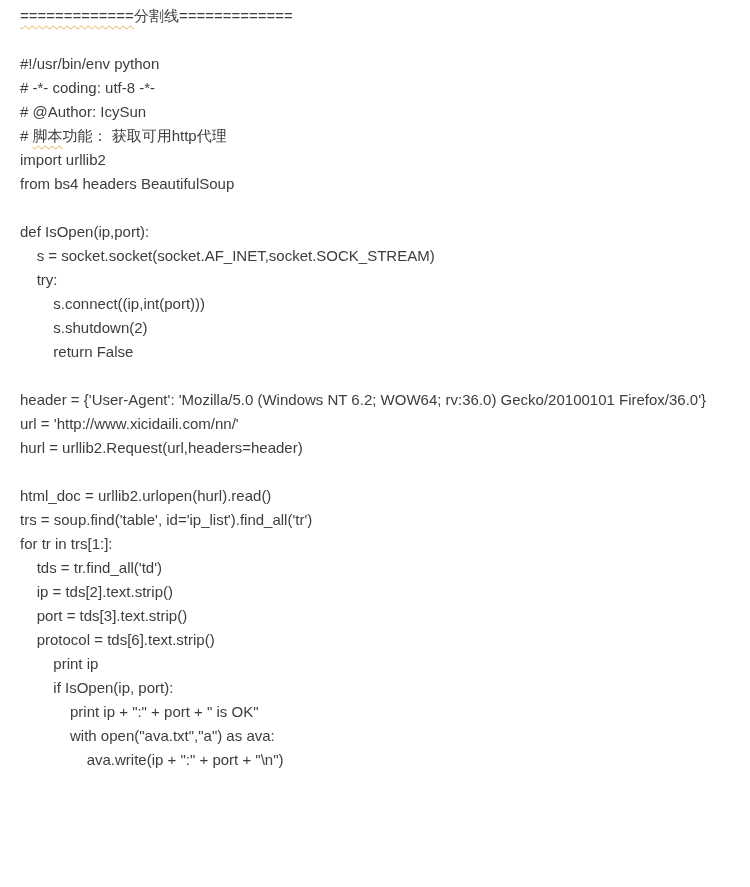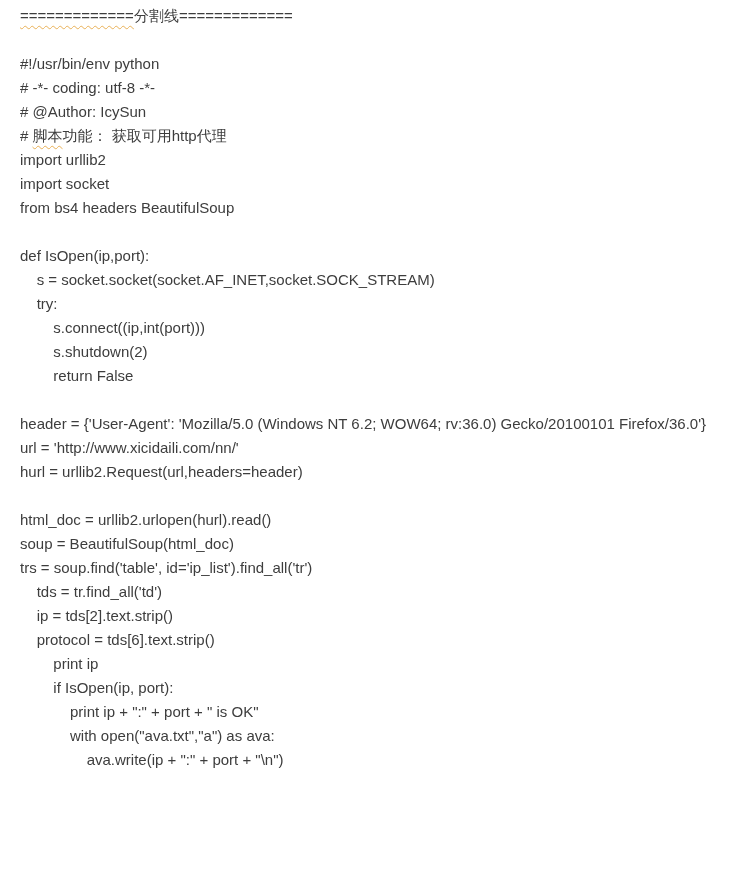--- a/index.html
+++ b/index.html
@@ -42,21 +42,20 @@
   <div class="line"><span class="squiggle">=============</span><span>分割线</span><span>=============</span></div>
 
   <div class="blank"></div>
 
   <div>
     <div class="line">#!/usr/bin/env python</div>
     <div class="line"># -*- coding: utf-8 -*-</div>
     <div class="line"># @Author: IcySun</div>
     <div class="line"><span># </span><span class="squiggle">脚本</span><span>功能： 获取可用http代理</span></div>
     <div class="line">import urllib2</div>
-    <div class="line">import socket</div>
     <div class="line">from bs4 headers BeautifulSoup</div>
   </div>
 
   <div class="blank"></div>
 
   <div>
     <div class="line">def IsOpen(ip,port):</div>
     <div class="line">    s = socket.socket(socket.AF_INET,socket.SOCK_STREAM)</div>
     <div class="line">    try:</div>
     <div class="line">        s.connect((ip,int(port)))</div>
@@ -69,24 +68,25 @@
   <div>
     <div class="line">header = {'User-Agent': 'Mozilla/5.0 (Windows NT 6.2; WOW64; rv:36.0) Gecko/20100101 Firefox/36.0'}</div>
     <div class="line">url = 'http://www.xicidaili.com/nn/'</div>
     <div class="line">hurl = urllib2.Request(url,headers=header)</div>
   </div>
 
   <div class="blank"></div>
 
   <div>
     <div class="line">html_doc = urllib2.urlopen(hurl).read()</div>
-    <div class="line">soup = BeautifulSoup(html_doc)</div>
     <div class="line">trs = soup.find('table', id='ip_list').find_all('tr')</div>
+    <div class="line">for tr in trs[1:]:</div>
     <div class="line">    tds = tr.find_all('td')</div>
     <div class="line">    ip = tds[2].text.strip()</div>
+    <div class="line">    port = tds[3].text.strip()</div>
     <div class="line">    protocol = tds[6].text.strip()</div>
     <div class="line">        print ip</div>
     <div class="line">        if IsOpen(ip, port):</div>
     <div class="line">            print ip + ":" + port + " is OK"</div>
     <div class="line">            with open("ava.txt","a") as ava:</div>
     <div class="line">                ava.write(ip + ":" + port + "\n")</div>
   </div>
 
 </div>
 

